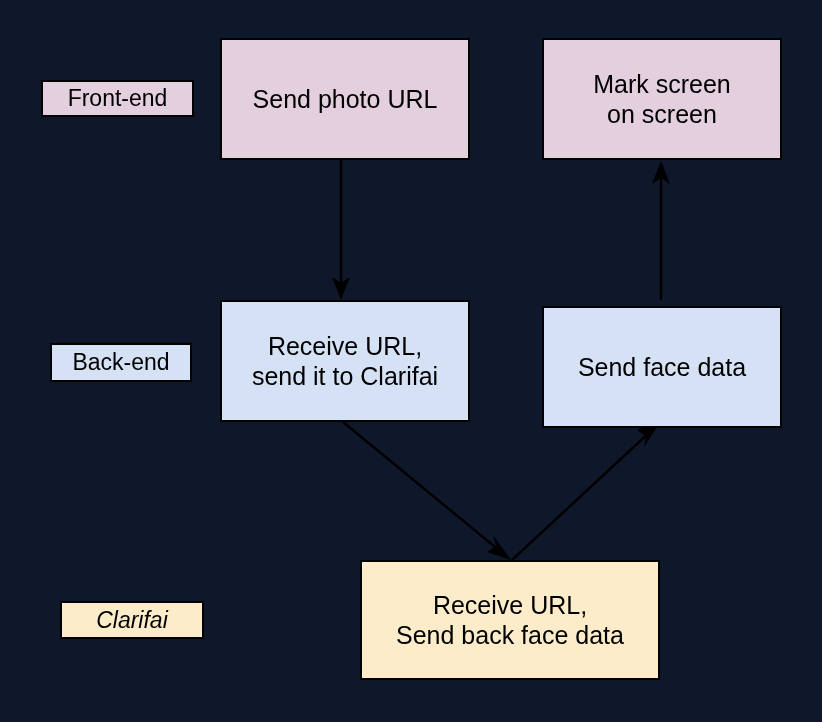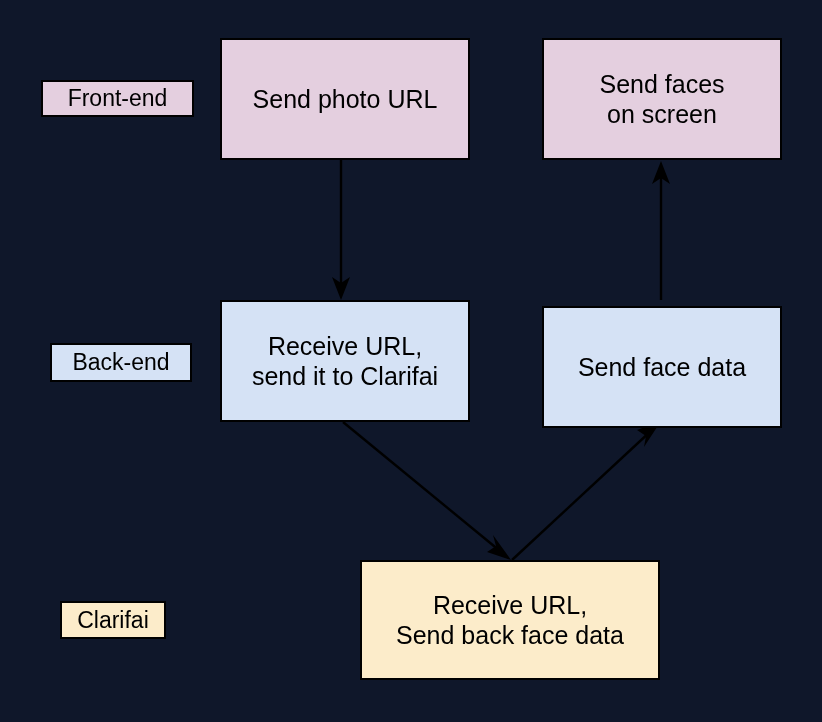--- a/index.html
+++ b/index.html
@@ -88,25 +88,25 @@
     <g>
       <line class="edge-line" x1="661" y1="300" x2="661" y2="173"></line>
       <polygon class="edge-head" points="661,161 652,184 661,178 670,184"></polygon>
     </g>
   </svg>
 
   <div class="node legend fill-pink" style="left:41px; top:80px; width:153px; height:37px;">Front-end</div>
 
   <div class="node legend fill-blue" style="left:50px; top:343px; width:142px; height:39px;">Back-end</div>
 
-  <div class="node legend fill-yellow" style="left:60px; top:601px; width:106px; height:38px;">Clarifai</div>
+  <div class="node legend fill-yellow" style="left:60px; top:601px; width:144px; height:38px;font-style:italic;">Clarifai</div>
 
   <div class="node process fill-pink" style="left:220px; top:38px; width:250px; height:122px;">Send photo URL</div>
 
-  <div class="node process fill-pink" style="left:542px; top:38px; width:240px; height:122px;">Send faces
+  <div class="node process fill-pink" style="left:542px; top:38px; width:240px; height:122px;">Mark screen
 on screen</div>
 
   <div class="node process fill-blue" style="left:220px; top:300px; width:250px; height:122px;">Receive URL,
 send it to Clarifai</div>
 
   <div class="node process fill-blue" style="left:542px; top:300px; width:240px; height:122px;margin-top:6px;">Send face data</div>
 
   <div class="node process fill-yellow" style="left:360px; top:560px; width:300px; height:120px;">Receive URL,
 Send back face data</div>
 

